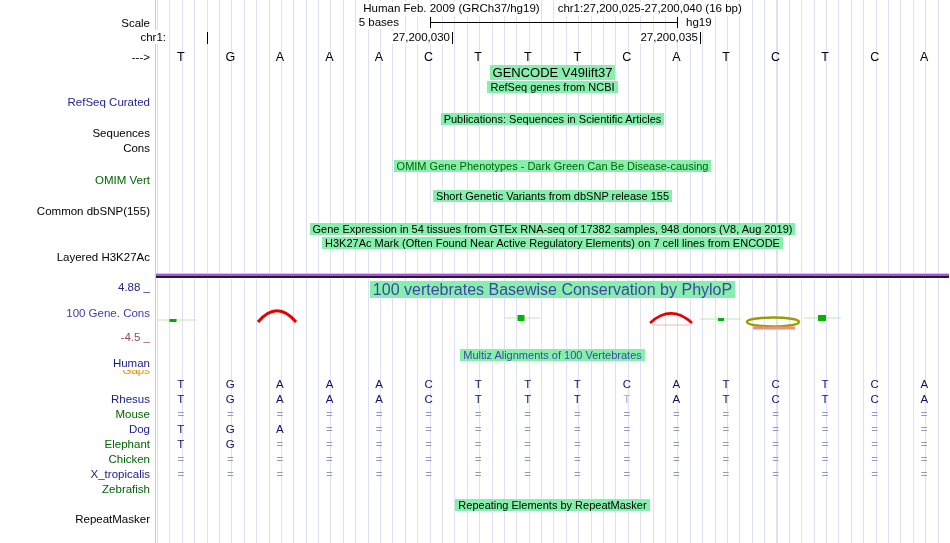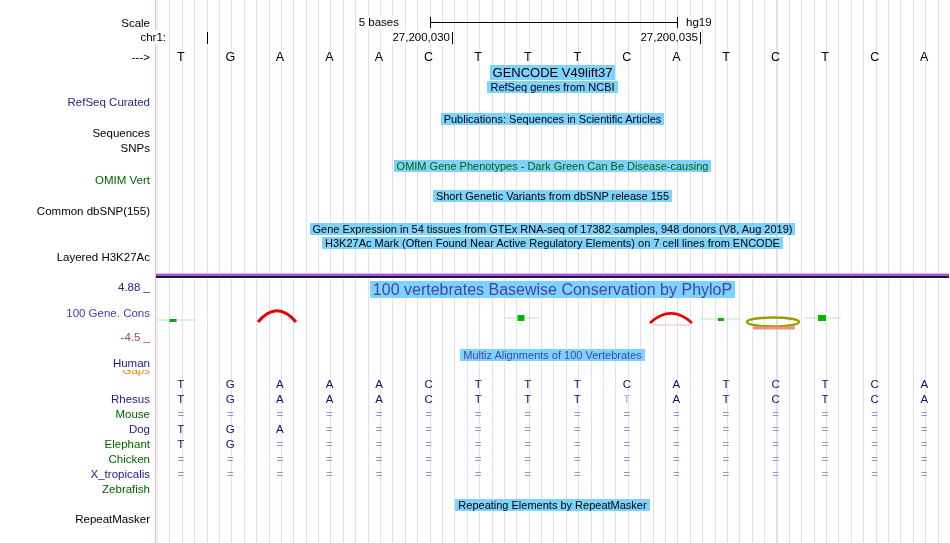--- a/index.html
+++ b/index.html
@@ -8,21 +8,21 @@
   .abs{position:absolute;}
   
   #grid{left:157px;top:0;width:792px;height:543px;
         background-image:repeating-linear-gradient(to right,#dfdff6 0,#dfdff6 1px,transparent 1px,transparent 12.39px);}
   #pink-guide{left:155px;top:0;width:1px;height:543px;background:#ffb6b6;}
   
   .llabel{position:absolute;left:0;width:150px;height:14px;line-height:14px;
           text-align:right;font-size:11.5px;white-space:nowrap;background:#fff;padding-right:1px;}
   
   .ctitle{position:absolute;left:156px;width:793px;height:14px;line-height:14px;text-align:center;white-space:nowrap;}
-  .ctitle span{background:#7dd3fc;padding:0 3px;}
+  .ctitle span{background:#86efac;padding:0 3px;}
   
   .rtext{position:absolute;font-size:11.5px;line-height:13px;background:#fff;white-space:nowrap;}
   .tick{position:absolute;width:1px;background:#000;}
   #scale-bar{left:430px;top:22px;width:248px;height:1px;background:#000;}
   
   .seq-row{position:absolute;left:156px;width:793px;height:14px;display:flex;}
   .seq-row .cell{flex:1;text-align:center;font-size:11.5px;line-height:14px;}
   #base-row .cell{font-size:12.5px;color:#000;}
   
   #h3k-band{left:156px;top:273px;width:793px;height:6px;
@@ -36,39 +36,43 @@
   <div class="abs" id="grid"></div>
   <div class="abs" id="pink-guide"></div>
 
   <div id="left-label-column">
       <div class="llabel" style="top: 15px; color: rgb(0, 0, 0);">Window Position</div>
       <div class="llabel" style="top: 16px; color: rgb(0, 0, 0);">Scale</div>
       <div class="llabel" style="top: 30px; color: rgb(0, 0, 0); padding-left: 16px;">chr1:</div>
       <div class="llabel" style="top: 50px; color: rgb(0, 0, 0);">---&gt;</div>
       <div class="llabel" style="top: 95px; color: rgb(38, 38, 140);">RefSeq Curated</div>
       <div class="llabel" style="top: 126px; color: rgb(0, 0, 0);">Sequences</div>
-      <div class="llabel" style="top: 141px; color: rgb(0, 0, 0);">SNPs</div>
+      <div class="llabel" style="top: 141px; color: rgb(0, 0, 0);">Cons</div>
       <div class="llabel" style="top: 173px; color: rgb(0, 100, 0);">OMIM Vert</div>
       <div class="llabel" style="top: 204px; color: rgb(0, 0, 0);">Common dbSNP(155)</div>
       <div class="llabel" style="top: 250px; color: rgb(0, 0, 0);">Layered H3K27Ac</div>
       <div class="llabel" style="top: 280px; color: rgb(38, 38, 140);">4.88 _</div>
       <div class="llabel" style="top: 306px; color: rgb(61, 61, 174);">100 Gene. Cons</div>
       <div class="llabel" style="top: 330px; color: rgb(154, 74, 74);">-4.5 _</div>
       <div class="llabel" style="top: 363px; color: rgb(230, 138, 0);">Gaps</div>
       <div class="llabel" style="top: 356px; color: rgb(26, 26, 138);">Human</div>
       <div class="llabel" style="top: 392px; color: rgb(26, 26, 138);">Rhesus</div>
       <div class="llabel" style="top: 407px; color: rgb(0, 100, 0);">Mouse</div>
       <div class="llabel" style="top: 422px; color: rgb(26, 26, 138);">Dog</div>
       <div class="llabel" style="top: 437px; color: rgb(0, 100, 0);">Elephant</div>
       <div class="llabel" style="top: 452px; color: rgb(0, 100, 0);">Chicken</div>
       <div class="llabel" style="top: 467px; color: rgb(26, 26, 138);">X_tropicalis</div>
       <div class="llabel" style="top: 482px; color: rgb(0, 100, 0);">Zebrafish</div>
       <div class="llabel" style="top: 512px; color: rgb(0, 0, 0);">RepeatMasker</div>
     </div>
 
+  <div class="abs" style="left:156px;top:2px;width:793px;height:14px;display:flex;justify-content:center;gap:18px;">
+    <span class="rtext" style="position:static;">Human Feb. 2009 (GRCh37/hg19)</span>
+    <span class="rtext" style="position:static;">chr1:27,200,025-27,200,040 (16 bp)</span>
+  </div>
 
   <span class="rtext" style="right:551px;top:16px;">5 bases</span>
   <div class="abs" id="scale-bar"></div>
   <div class="abs tick" style="left:430px;top:17px;height:11px;"></div>
   <div class="abs tick" style="left:677px;top:17px;height:11px;"></div>
   <span class="rtext" style="left:686px;top:16px;">hg19</span>
 
   <div class="abs tick" style="left:207px;top:32px;height:12px;"></div>
   <span class="rtext" style="right:500px;top:31px;">27,200,030</span>
   <div class="abs tick" style="left:452px;top:32px;height:12px;"></div>

